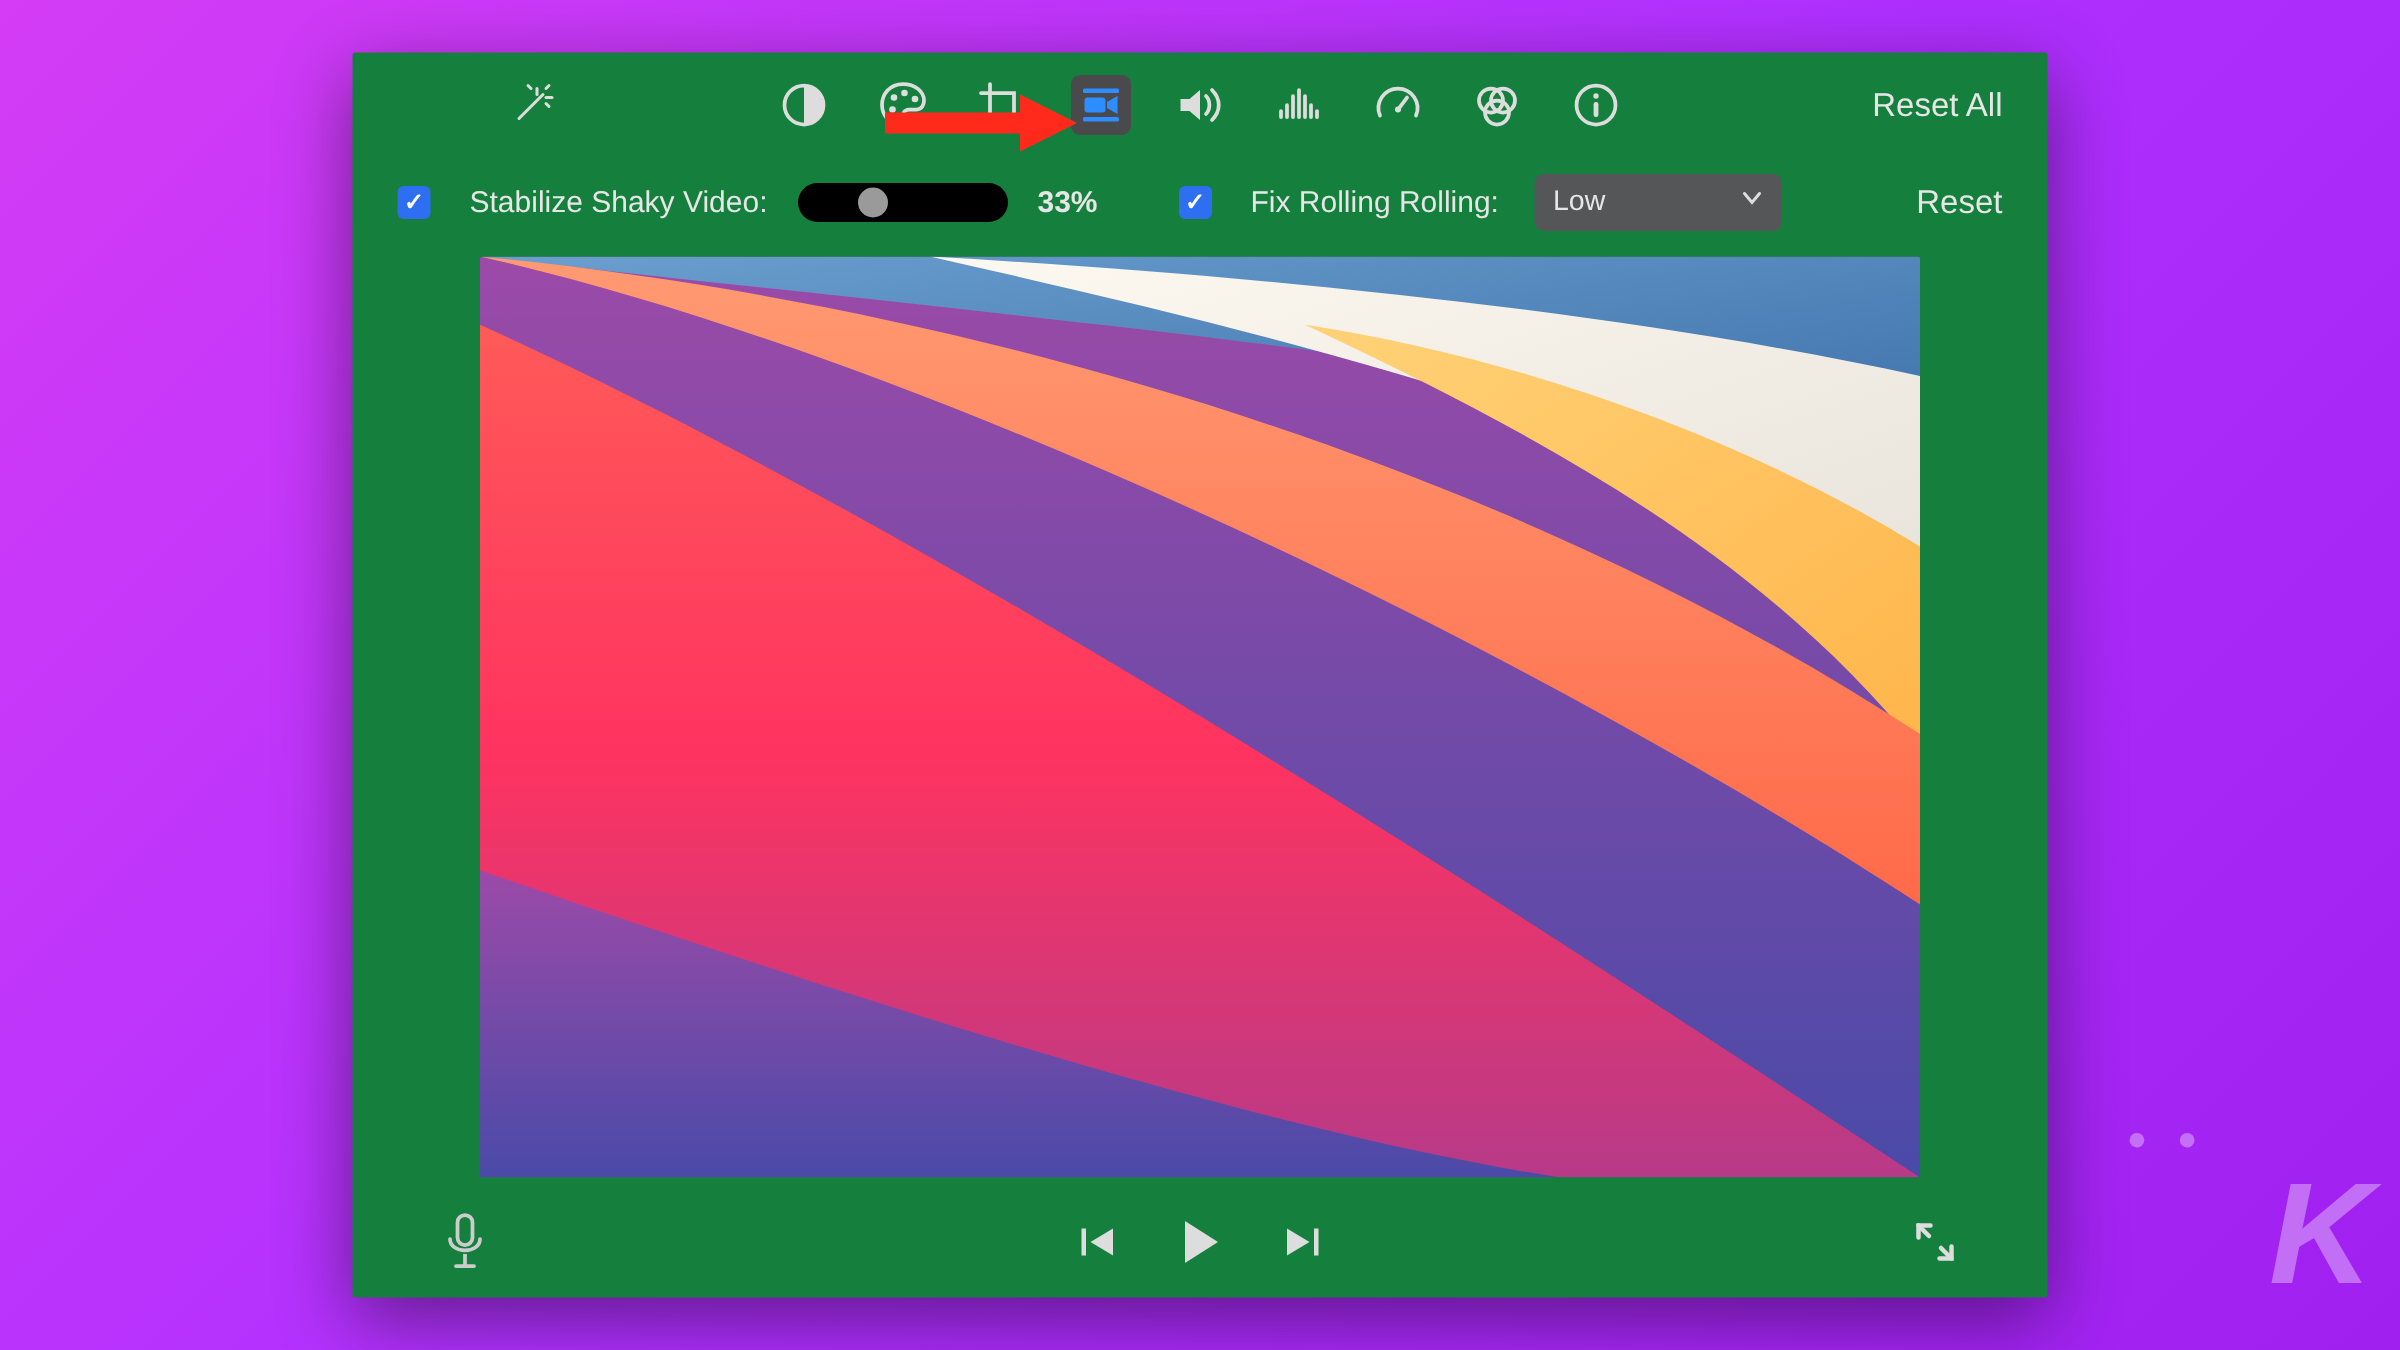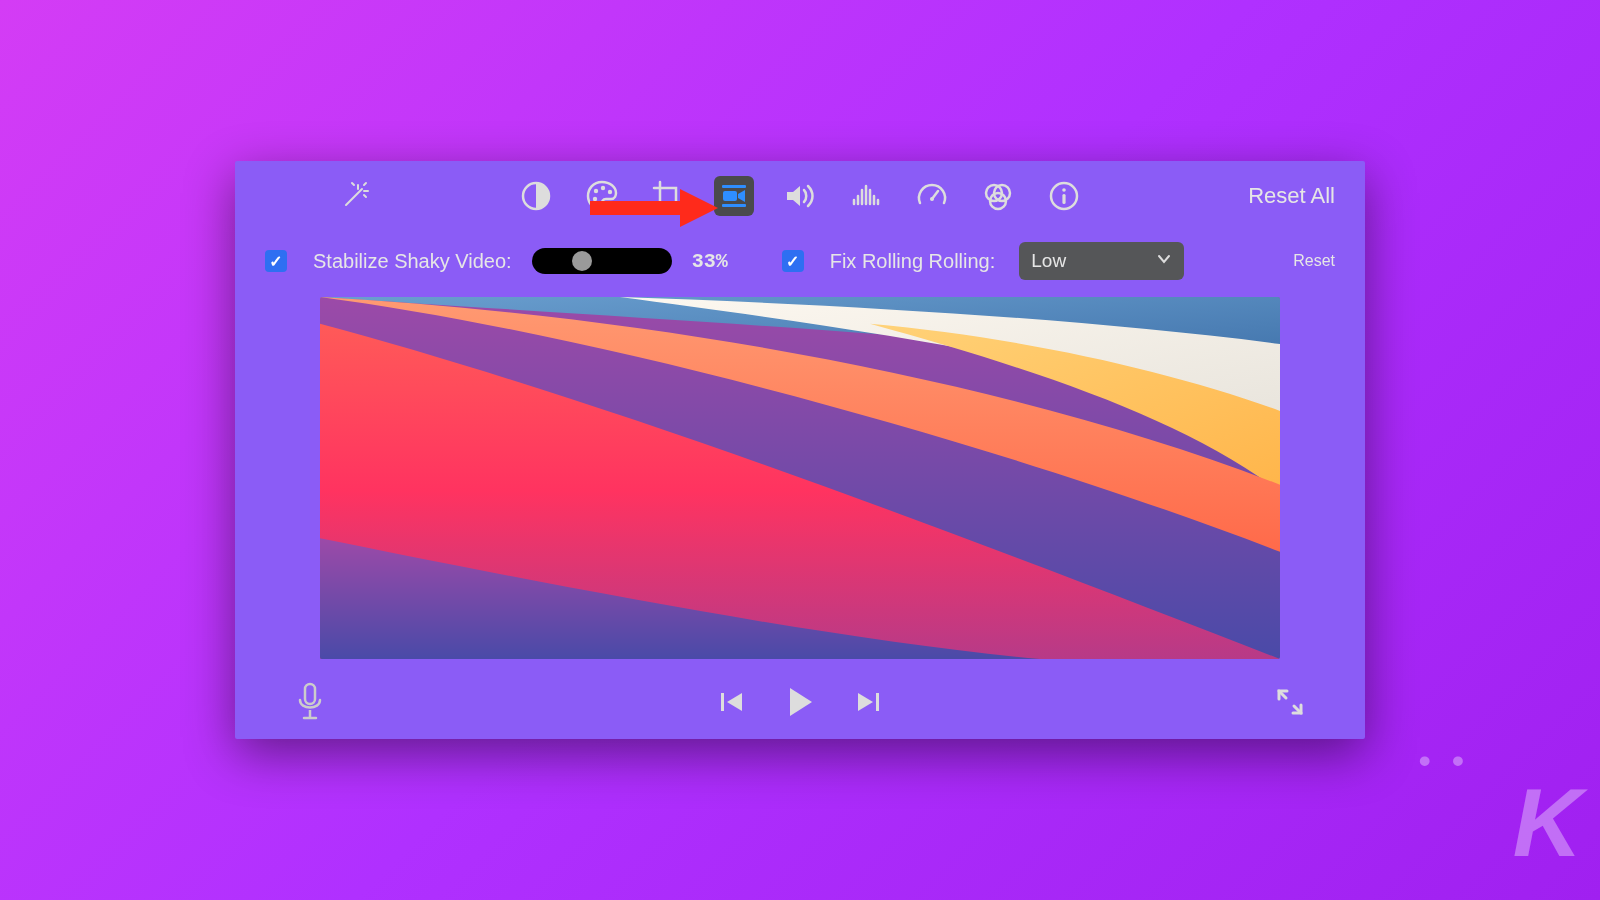--- a/index.html
+++ b/index.html
@@ -9,22 +9,22 @@
     background: linear-gradient(135deg, #d43cf5 0%, #b030ff 50%, #a020f0 100%);
     font-family: -apple-system, "Helvetica Neue", Arial, sans-serif;
     display: flex;
     align-items: center;
     justify-content: center;
     overflow: hidden;
     position: relative;
   }
   .app-window {
     width: 1130px;
-    height: 578px;
-    background: #8b5cf6;
+    height: 830px;
+    background: #15803d;
     border-radius: 2px;
     display: flex;
     flex-direction: column;
     box-shadow: 0 15px 50px rgba(0,0,0,0.45);
     position: relative;
   }
   
   .toolbar {
     height: 70px;
     display: flex;
@@ -106,21 +106,21 @@
     position: relative;
     margin-left: 10px;
     gap: 48px;
   }
   .select .caret {
     margin-left: auto;
   }
   .reset {
     margin-left: auto;
     color: #e6e6e6;
-    font-size: 16px;
+    font-size: 22px;
     cursor: pointer;
   }
   
   .preview {
     flex: 1;
     margin: 6px 85px 10px 85px;
     position: relative;
     border-radius: 2px;
     overflow: hidden;
   }
@@ -165,21 +165,21 @@
     position: absolute;
     right: 130px;
     bottom: 120px;
     color: rgba(255,255,255,0.35);
     font-size: 34px;
     font-weight: bold;
     letter-spacing: 6px;
     pointer-events: none;
   }
   .label { white-space: nowrap; margin-left: 12px; }
-  .pct { font-weight: 600; margin-right: 40px; font-family: Liberation Mono, monospace; }
+  .pct { font-weight: 600; margin-right: 40px; }
 </style>
 </head>
 <body>
 
 <div class="app-window">
 
   <div class="toolbar">
 
     <span class="wand tool-btn">
       <svg width="34" height="34" viewBox="0 0 34 34">

